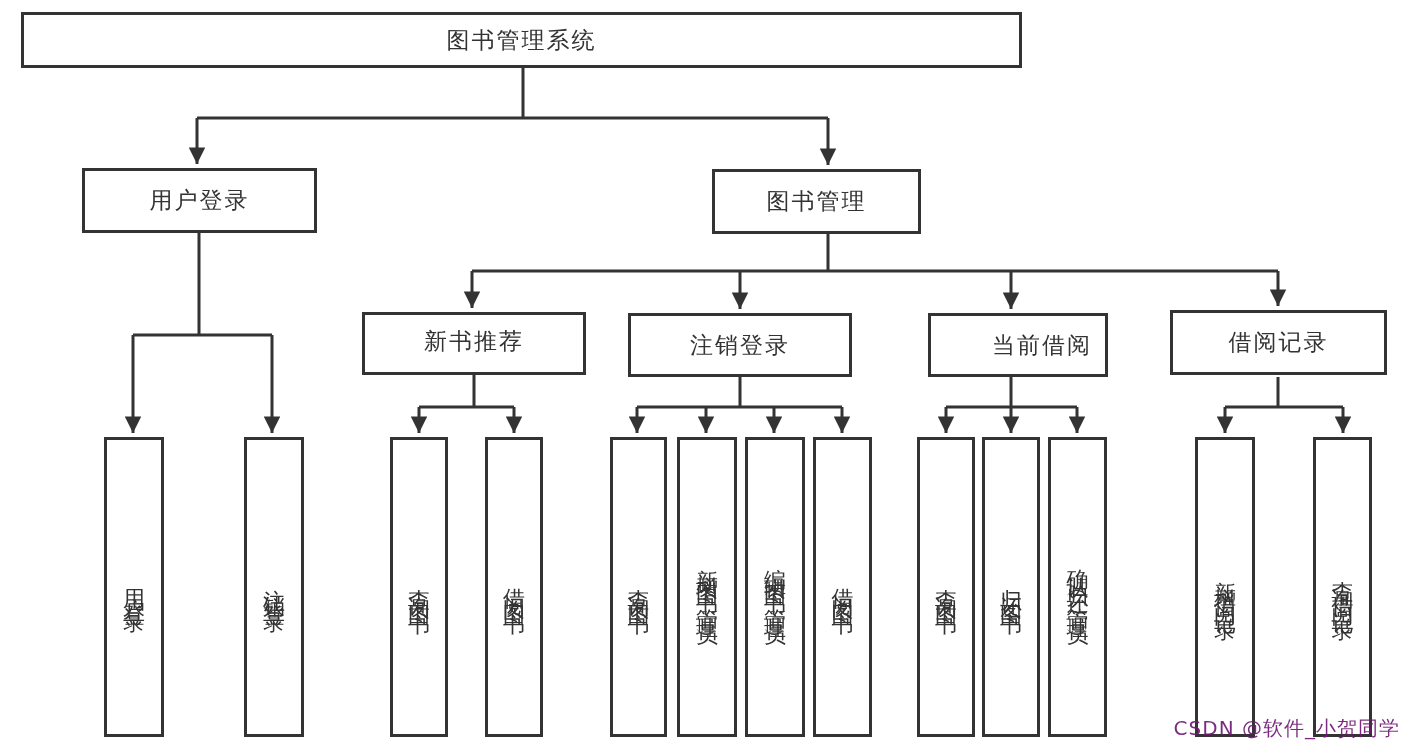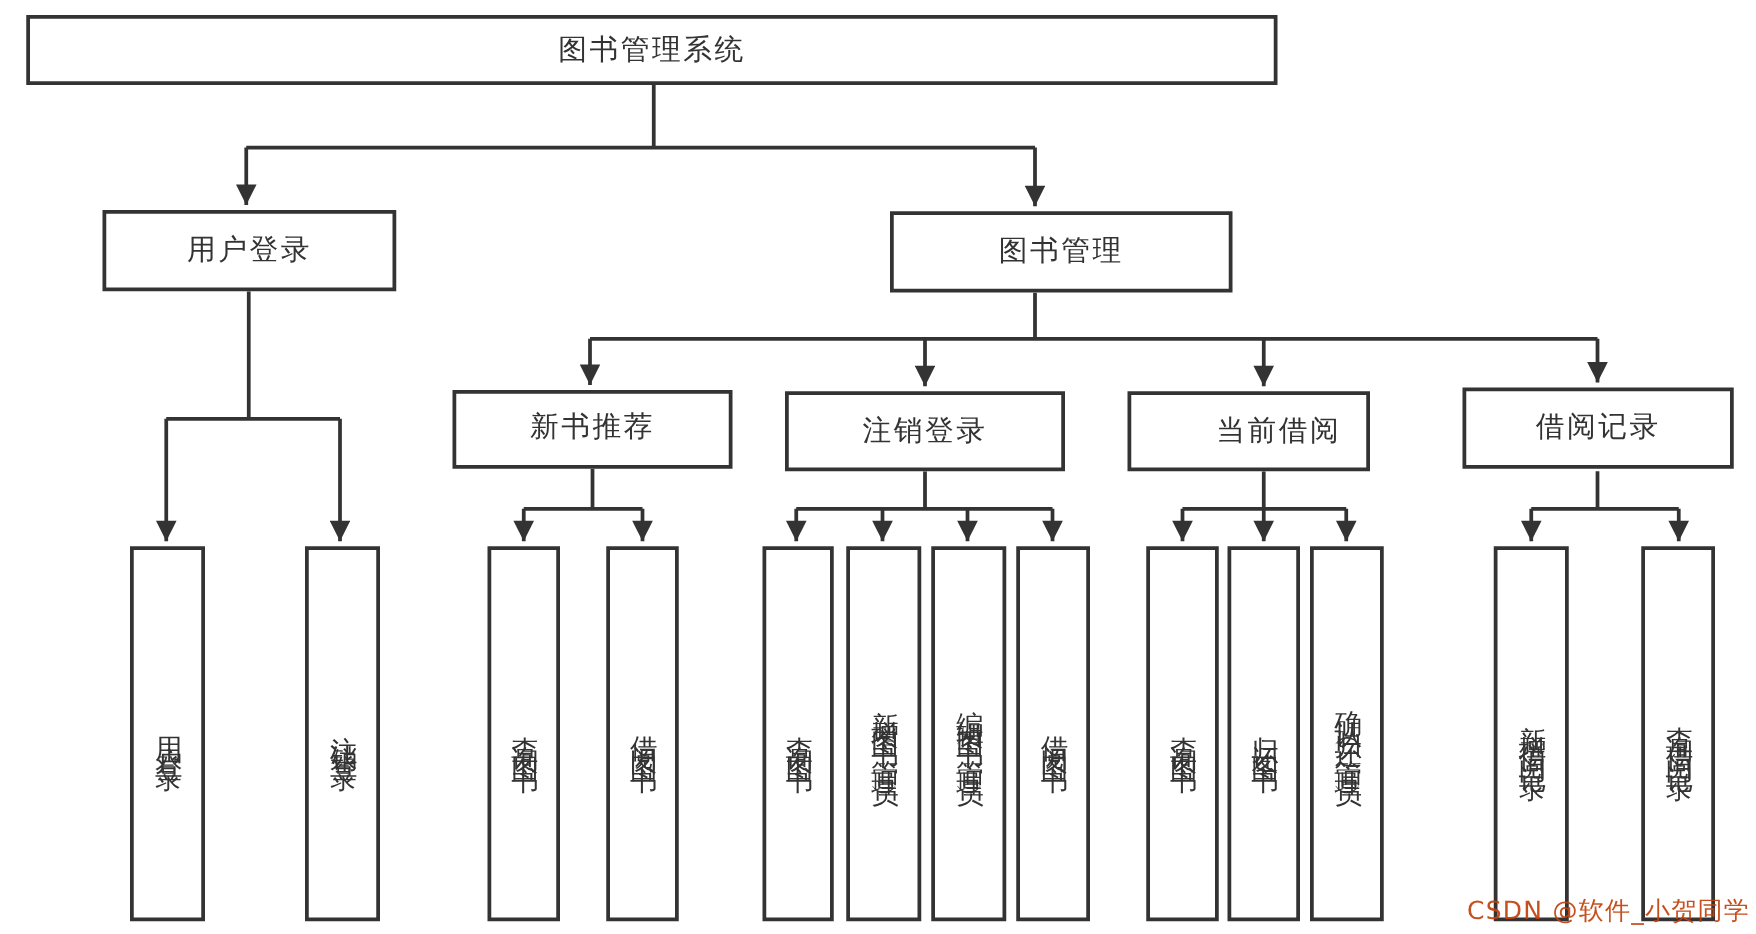--- a/index.html
+++ b/index.html
@@ -45,21 +45,21 @@
     font-size: 22px;
     letter-spacing: 8px;
     line-height: 1;
     white-space: normal;
   }
   .watermark {
     position: absolute;
     right: 5px;
     bottom: 5px;
     font-size: 20px;
-    color: #c2410c;
+    color: #701a75;
     opacity: 0.92;
     letter-spacing: 1px;
     white-space: nowrap;
   }
 </style>
 </head>
 <body>
 
 <div class="canvas">
 
@@ -101,31 +101,31 @@
     </g>
   </svg>
 
   <div class="box" style="left:21px; top:12px; width:1001px; height:56px;">
     <span class="label">图书管理系统</span>
   </div>
 
   <div class="box" style="left:82px; top:168px; width:235px; height:65px;">
     <span class="label">用户登录</span>
   </div>
-  <div class="box" style="left:712px; top:169px; width:274px; height:65px;">
+  <div class="box" style="left:712px; top:169px; width:209px; height:65px;">
     <span class="label">图书管理</span>
   </div>
 
   <div class="box" style="left:362px; top:312px; width:224px; height:63px;font-family:Liberation Mono, monospace;">
     <span class="label">新书推荐</span>
   </div>
   <div class="box" style="left:628px; top:313px; width:224px; height:64px;">
     <span class="label">注销登录</span>
   </div>
-  <div class="box" style="left:902px; top:313px; width:194px; height:64px;padding-left:48px;">
+  <div class="box" style="left:928px; top:313px; width:180px; height:64px;padding-left:48px;">
     <span class="label">当前借阅</span>
   </div>
   <div class="box" style="left:1170px; top:310px; width:217px; height:65px;">
     <span class="label">借阅记录</span>
   </div>
 
   <div class="box leaf" style="left:104px; top:437px; width:60px; height:300px;">
     <span class="label">用户登录</span>
   </div>
   <div class="box leaf" style="left:244px; top:437px; width:60px; height:300px;">

